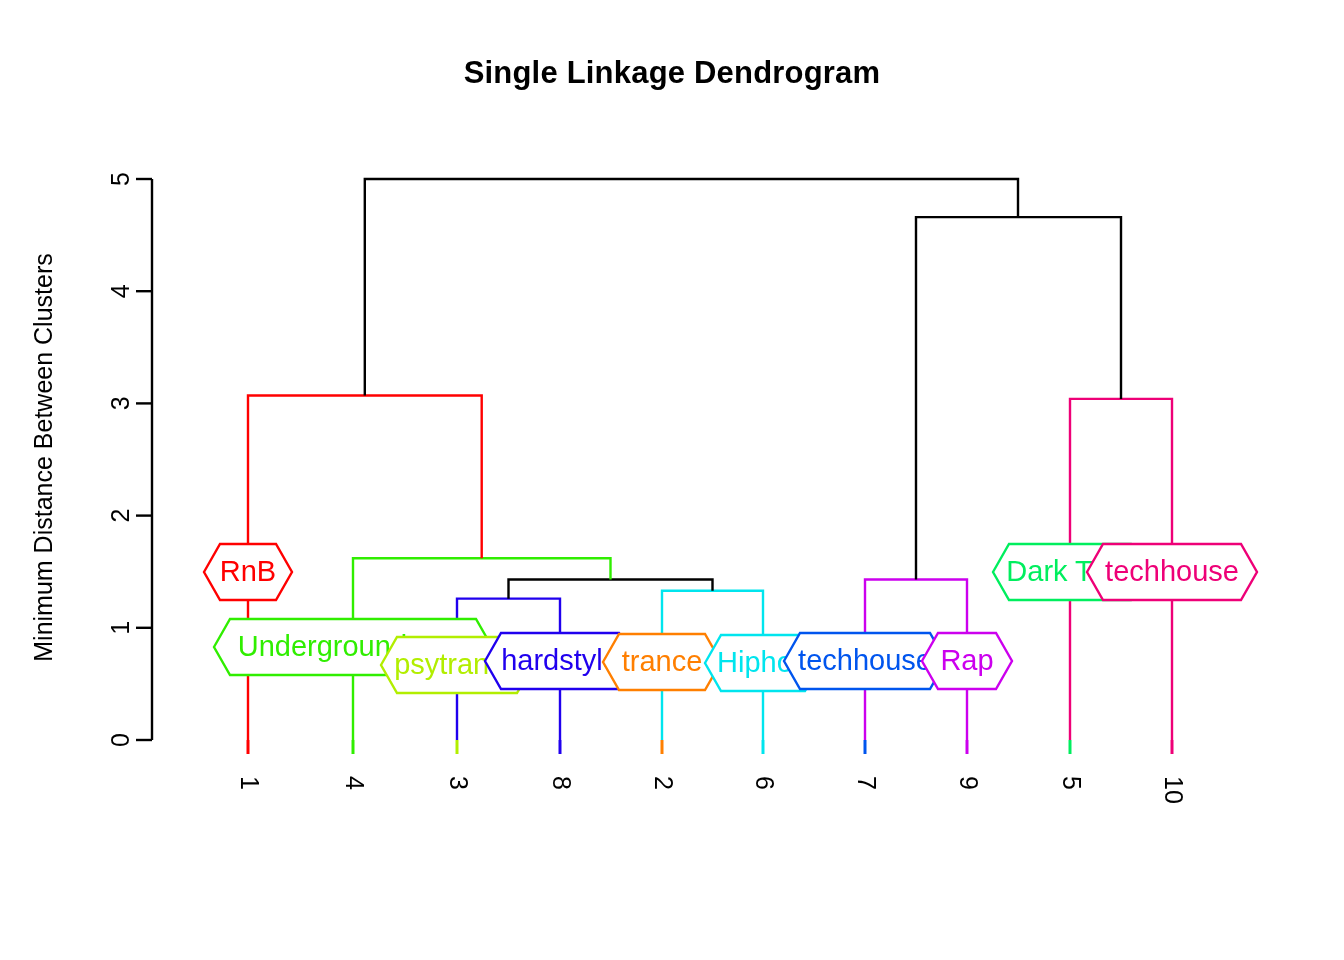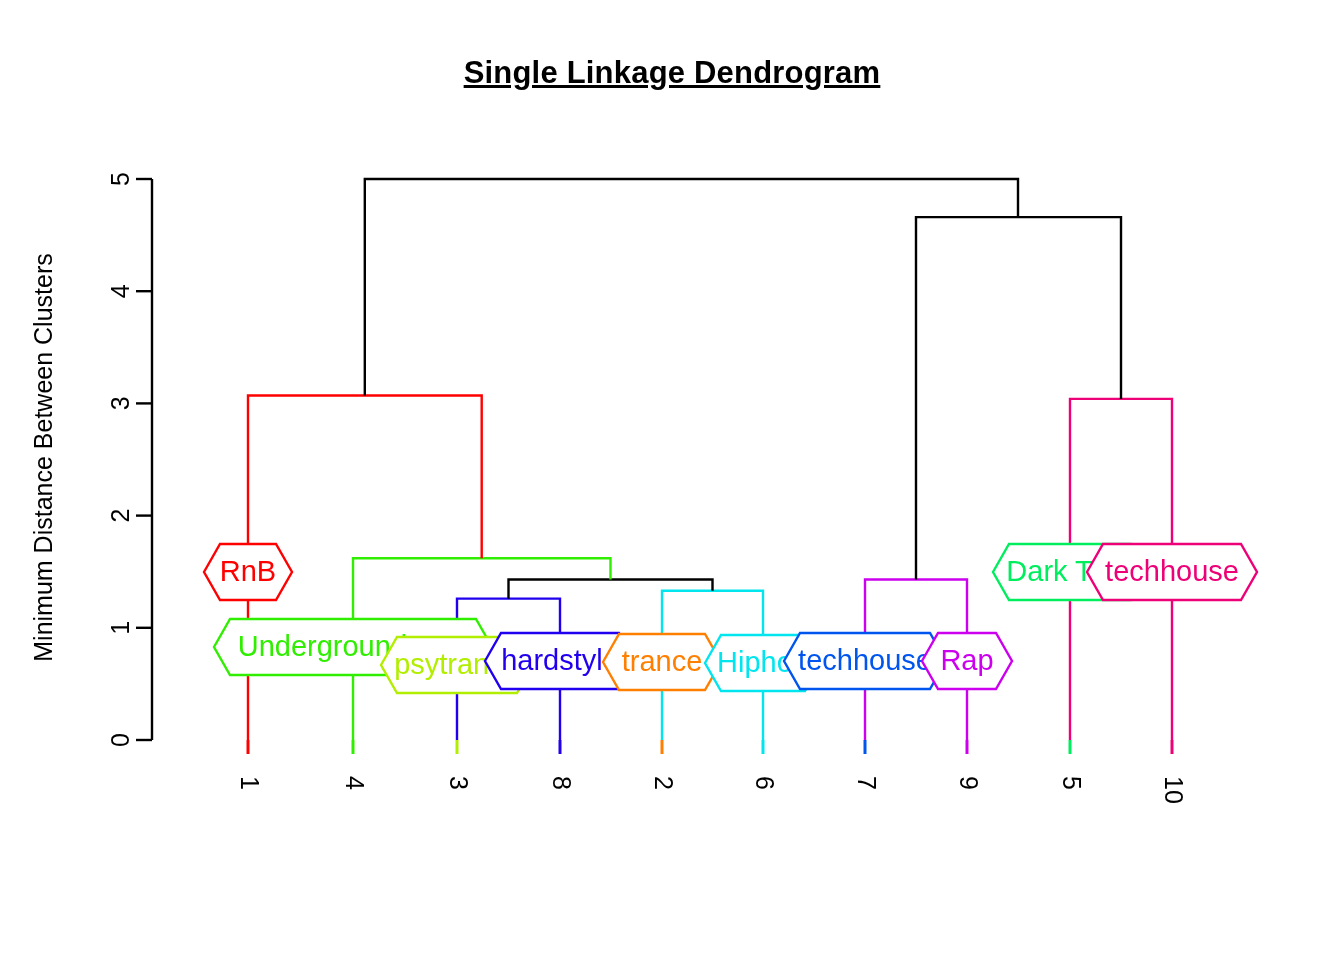--- a/index.html
+++ b/index.html
@@ -1,20 +1,20 @@
 <!DOCTYPE html>
 <html><head>
 <meta charset="utf-8">
 <style>
   html,body{margin:0;padding:0;background:#ffffff;}
   body{width:1344px;height:960px;font-family:"Liberation Sans",sans-serif;overflow:hidden;}
   #root{position:relative;width:1344px;height:960px;background:#fff;}
   #plot-title{
     position:absolute;left:0;top:55px;width:1344px;text-align:center;
-    font-size:31px;font-weight:bold;color:#000;letter-spacing:.2px;text-decoration:underline;
+    font-size:31px;font-weight:bold;color:#000;letter-spacing:.2px;
   }
   #ylabel{
     position:absolute;left:-257px;top:443px;width:600px;text-align:center;
     font-size:25px;color:#000;transform:rotate(-90deg);transform-origin:center center;
     white-space:nowrap;
   }
   svg#canvas{position:absolute;left:0;top:0;width:1344px;height:960px;}
   .ytick-label{font-size:25px;fill:#000;font-family:"Liberation Sans",sans-serif;}
   .xtick-label{font-size:25px;fill:#000;font-family:"Liberation Sans",sans-serif;}
   .hexlabel-text{font-size:29px;font-family:"Liberation Sans",sans-serif;dominant-baseline:middle;}

